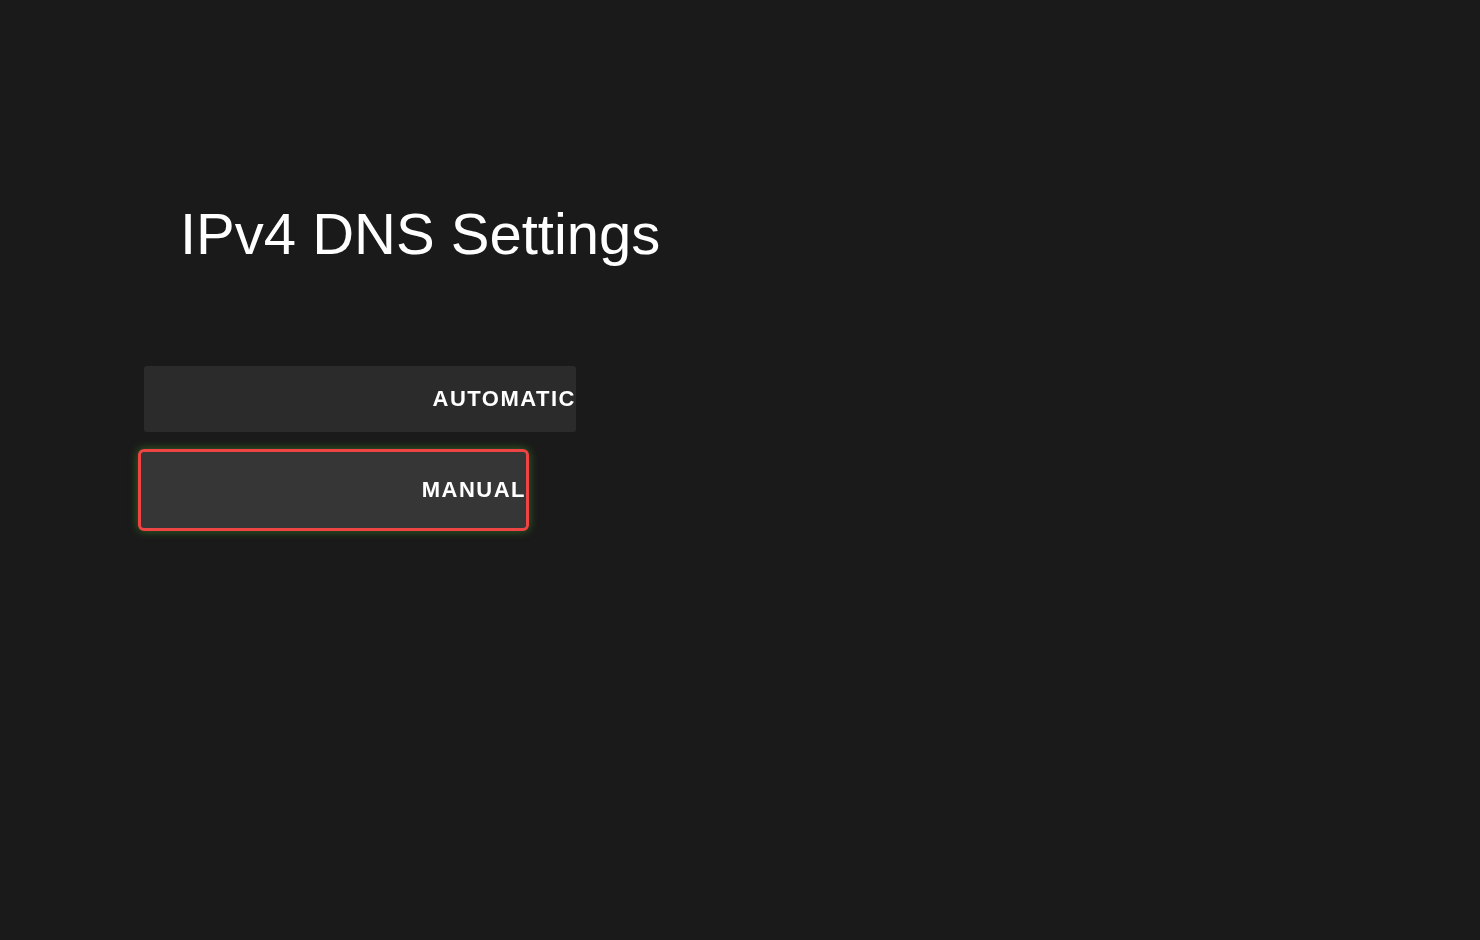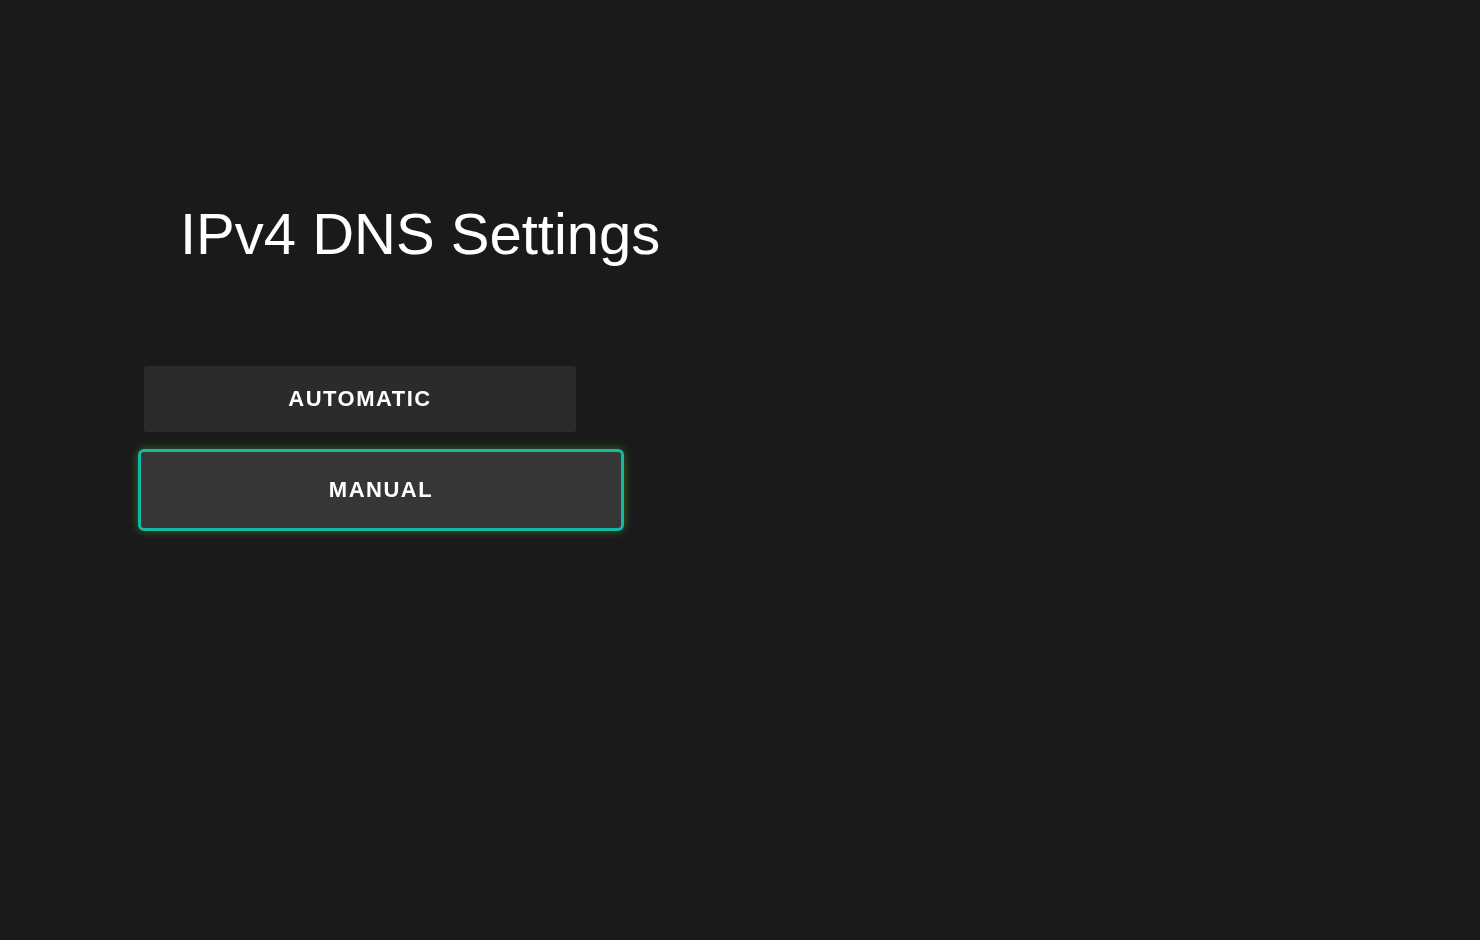--- a/index.html
+++ b/index.html
@@ -36,30 +36,30 @@
       gap: 17px;
     }
     
     .option-button {
       width: 432px;
       height: 66px;
       background-color: #2b2b2b;
       border: none;
       display: flex;
       align-items: center;
-      justify-content: center;
+      justify-content: flex-end;
       cursor: pointer;
       border-radius: 3px;
     }
     
     .option-button.selected {
-      width: 486px;
+      width: 391px;
       height: 82px;
       background-color: #363636;
-      border: 3px solid #14b8a6;
+      border: 3px solid #ef4444;
       border-radius: 6px;
       box-shadow: 0 0 10px rgba(79, 181, 44, 0.5);
     }
     
     .option-label {
       color: #ffffff;
       font-size: 22px;
       font-weight: 700;
       letter-spacing: 1.5px;
       text-transform: uppercase;

